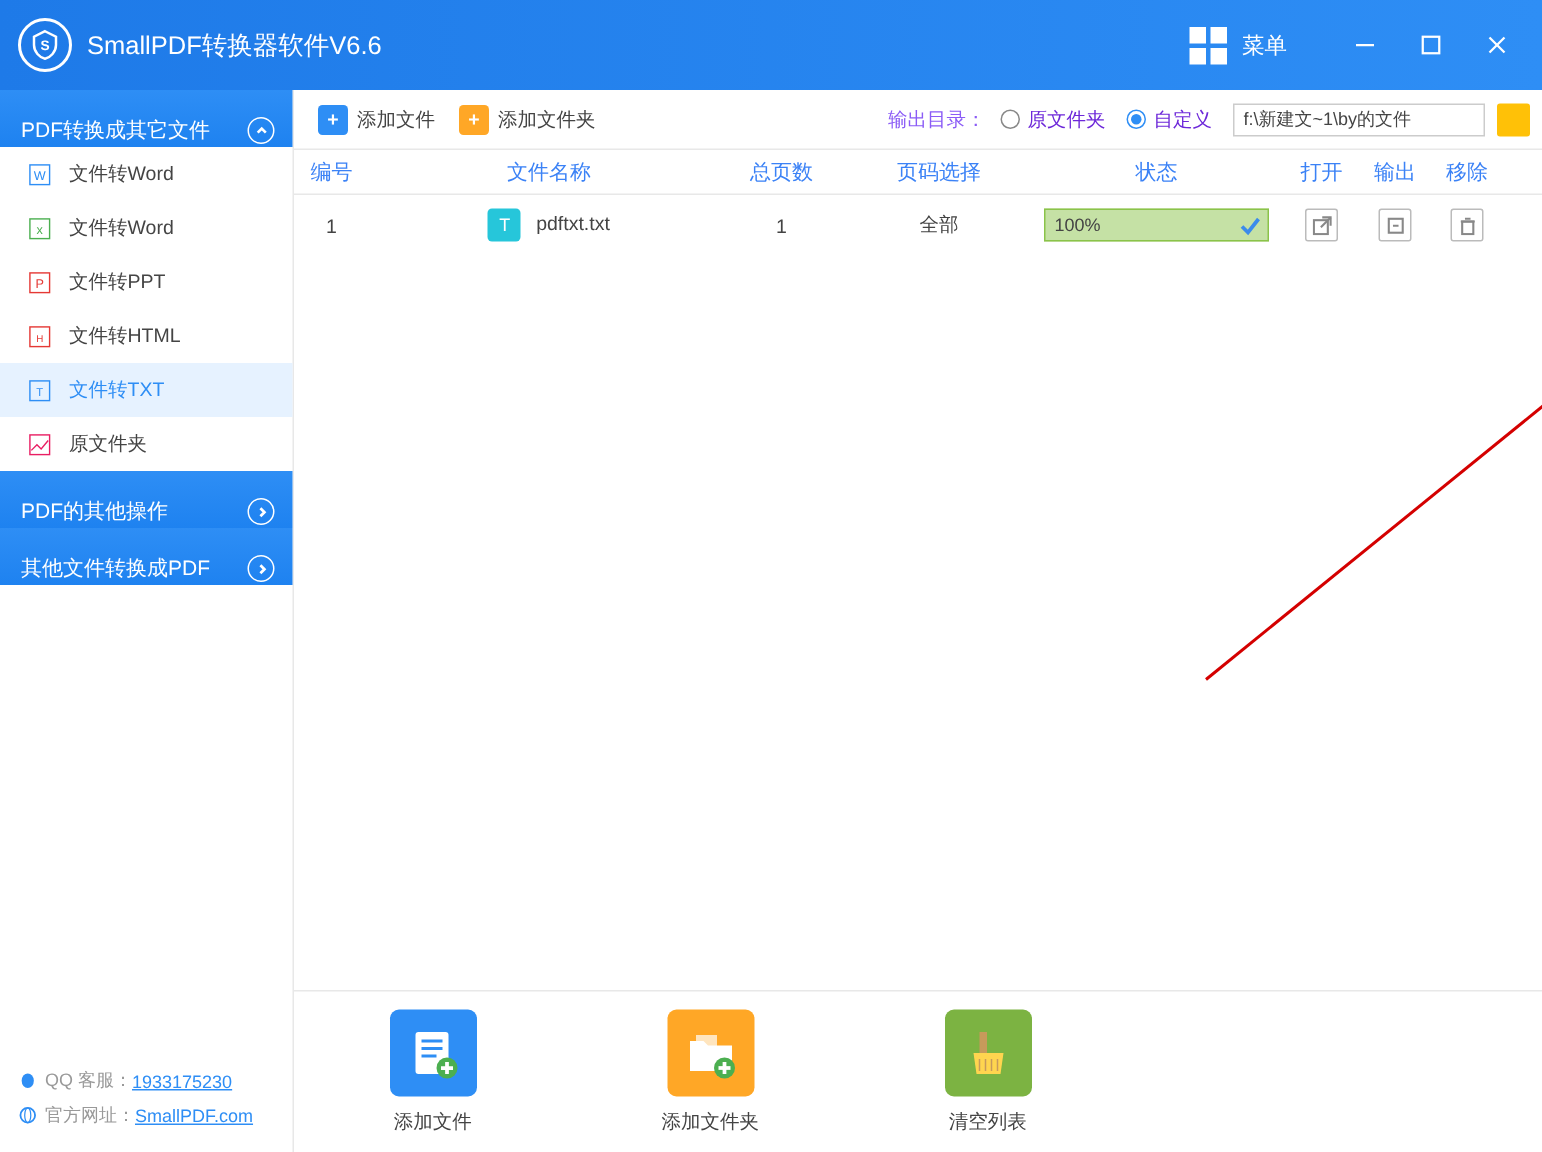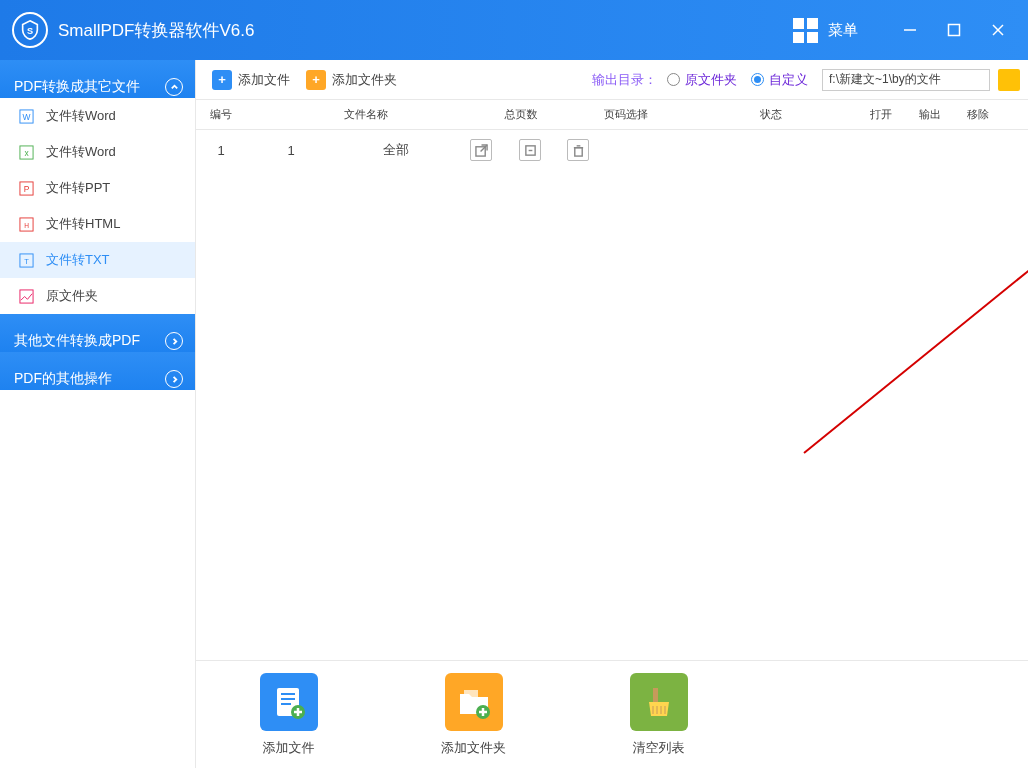--- a/index.html
+++ b/index.html
@@ -47,21 +47,21 @@
 .tb-spacer { flex: 1; }
 .tb-label { color: #8b5cf6; margin-right: 10px; }
 .radio { display: flex; align-items: center; margin-right: 14px; cursor: pointer; color:#6d28d9;}
 .radio-dot { width: 13px; height: 13px; border: 1.5px solid #888; border-radius: 50%; margin-right: 5px; display:flex; align-items:center; justify-content:center;}
 .radio.sel .radio-dot { border-color: #2E8EF5; }
 .radio.sel .radio-dot::after { content:""; width:7px; height:7px; background:#2E8EF5; border-radius:50%;}
 .path-input { width: 168px; height: 22px; border: 1px solid #ccc; background: #fff; font-size: 12px; padding: 0 6px; color:#444; }
 .folder-btn { width: 22px; height: 22px; background: #FFC107; margin-left: 8px; cursor: pointer; border-radius:2px;}
 
 
-.table-hdr { height: 30px; display: flex; align-items: center; border-bottom: 1px solid #e8e8e8; font-size: 11px; color: #404040; }
+.table-hdr { height: 30px; display: flex; align-items: center; border-bottom: 1px solid #e8e8e8; font-size: 14px; color: #3b82f6; }
 .table-hdr > div, .row > div { text-align: center; }
 .c-idx { width: 50px; }
 .c-name { width: 230px; text-align: right; padding-left: 10px; }
 .c-pages { width: 90px; }
 .c-sel { width: 120px; }
 .c-status { width: 170px; }
 .c-open { width: 50px; }
 .c-out  { width: 48px; }
 .c-del  { width: 48px; }
 .row { height: 40px; display: flex; align-items: center; font-size: 13px; color: #444; }
@@ -187,38 +187,55 @@
       <div class="nav-item">
           <span class="nav-icon">
             <svg viewBox="0 0 16 16">
               <rect x="1" y="1" width="14" height="14" fill="none" stroke="#E91E63"></rect>
               <polyline points="2,12 6,8 9,11 14,5" fill="none" stroke="#E91E63"></polyline>
             </svg>
           </span>
           <span>原文件夹</span>
         </div>
       <div class="section-hdr">
+        <span>PDF的其他操作</span>
+          <span class="spacer"></span>
+        <span class="chevron-circle">
+            <svg viewBox="0 0 10 10">
+              <polyline points="4,2 7,5 4,8"></polyline>
+            </svg>
+          </span>
+      </div>
+      <div class="section-hdr">
         <span>其他文件转换成PDF</span>
           <span class="spacer"></span>
         <span class="chevron-circle">
             <svg viewBox="0 0 10 10">
               <polyline points="4,2 7,5 4,8"></polyline>
             </svg>
           </span>
       </div>
-      <div class="section-hdr">
-        <span>PDF的其他操作</span>
-          <span class="spacer"></span>
-        <span class="chevron-circle">
-            <svg viewBox="0 0 10 10">
-              <polyline points="4,2 7,5 4,8"></polyline>
-            </svg>
-          </span>
-      </div>
-
+
+      <div class="sidebar-foot">
+        <div class="sf-row">
+            <svg viewBox="0 0 16 16">
+              <ellipse cx="8" cy="8" rx="5" ry="6" fill="#2E8EF5"></ellipse>
+            </svg>
+            <span style="color:#999">QQ 客服：</span>
+            <a href="#">1933175230</a>
+          </div>
+        <div class="sf-row">
+            <svg viewBox="0 0 16 16">
+              <circle cx="8" cy="8" r="6" fill="none" stroke="#2E8EF5" stroke-width="1.5"></circle>
+              <ellipse cx="8" cy="8" rx="2.5" ry="6" fill="none" stroke="#2E8EF5"></ellipse>
+            </svg>
+            <span style="color:#999">官方网址：</span>
+            <a href="#">SmallPDF.com</a>
+          </div>
+      </div>
     </div>
 
     <div class="content">
       <div class="toolbar">
         <div class="tb-btn">
             <span class="tb-icon blue">+</span>
             <span>添加文件</span>
           </div>
         <div class="tb-btn">
             <span class="tb-icon orange">+</span>
@@ -244,22 +261,31 @@
           <div class="c-name">文件名称</div>
           <div class="c-pages">总页数</div>
           <div class="c-sel">页码选择</div>
           <div class="c-status">状态</div>
           <div class="c-open">打开</div>
           <div class="c-out">输出</div>
           <div class="c-del">移除</div>
         </div>
         <div class="row">
           <div class="c-idx">1</div>
+          <div class="c-name"><span class="file-badge">T</span><span>pdftxt.txt</span></div>
           <div class="c-pages">1</div>
           <div class="c-sel">全部</div>
+          <div class="c-status">
+              <div class="progress">
+                <span>100%</span>
+                <svg viewBox="0 0 16 16">
+                  <polyline points="3,9 7,13 14,4"></polyline>
+                </svg>
+              </div>
+            </div>
           <div class="c-open">
               <div class="action-icon">
                 <svg viewBox="0 0 14 14">
                   <rect x="1" y="3" width="10" height="10"></rect>
                   <polyline points="7,1 13,1 13,7"></polyline>
                   <line x1="6" y1="8" x2="13" y2="1"></line>
                 </svg>
               </div>
             </div>
           <div class="c-out">

